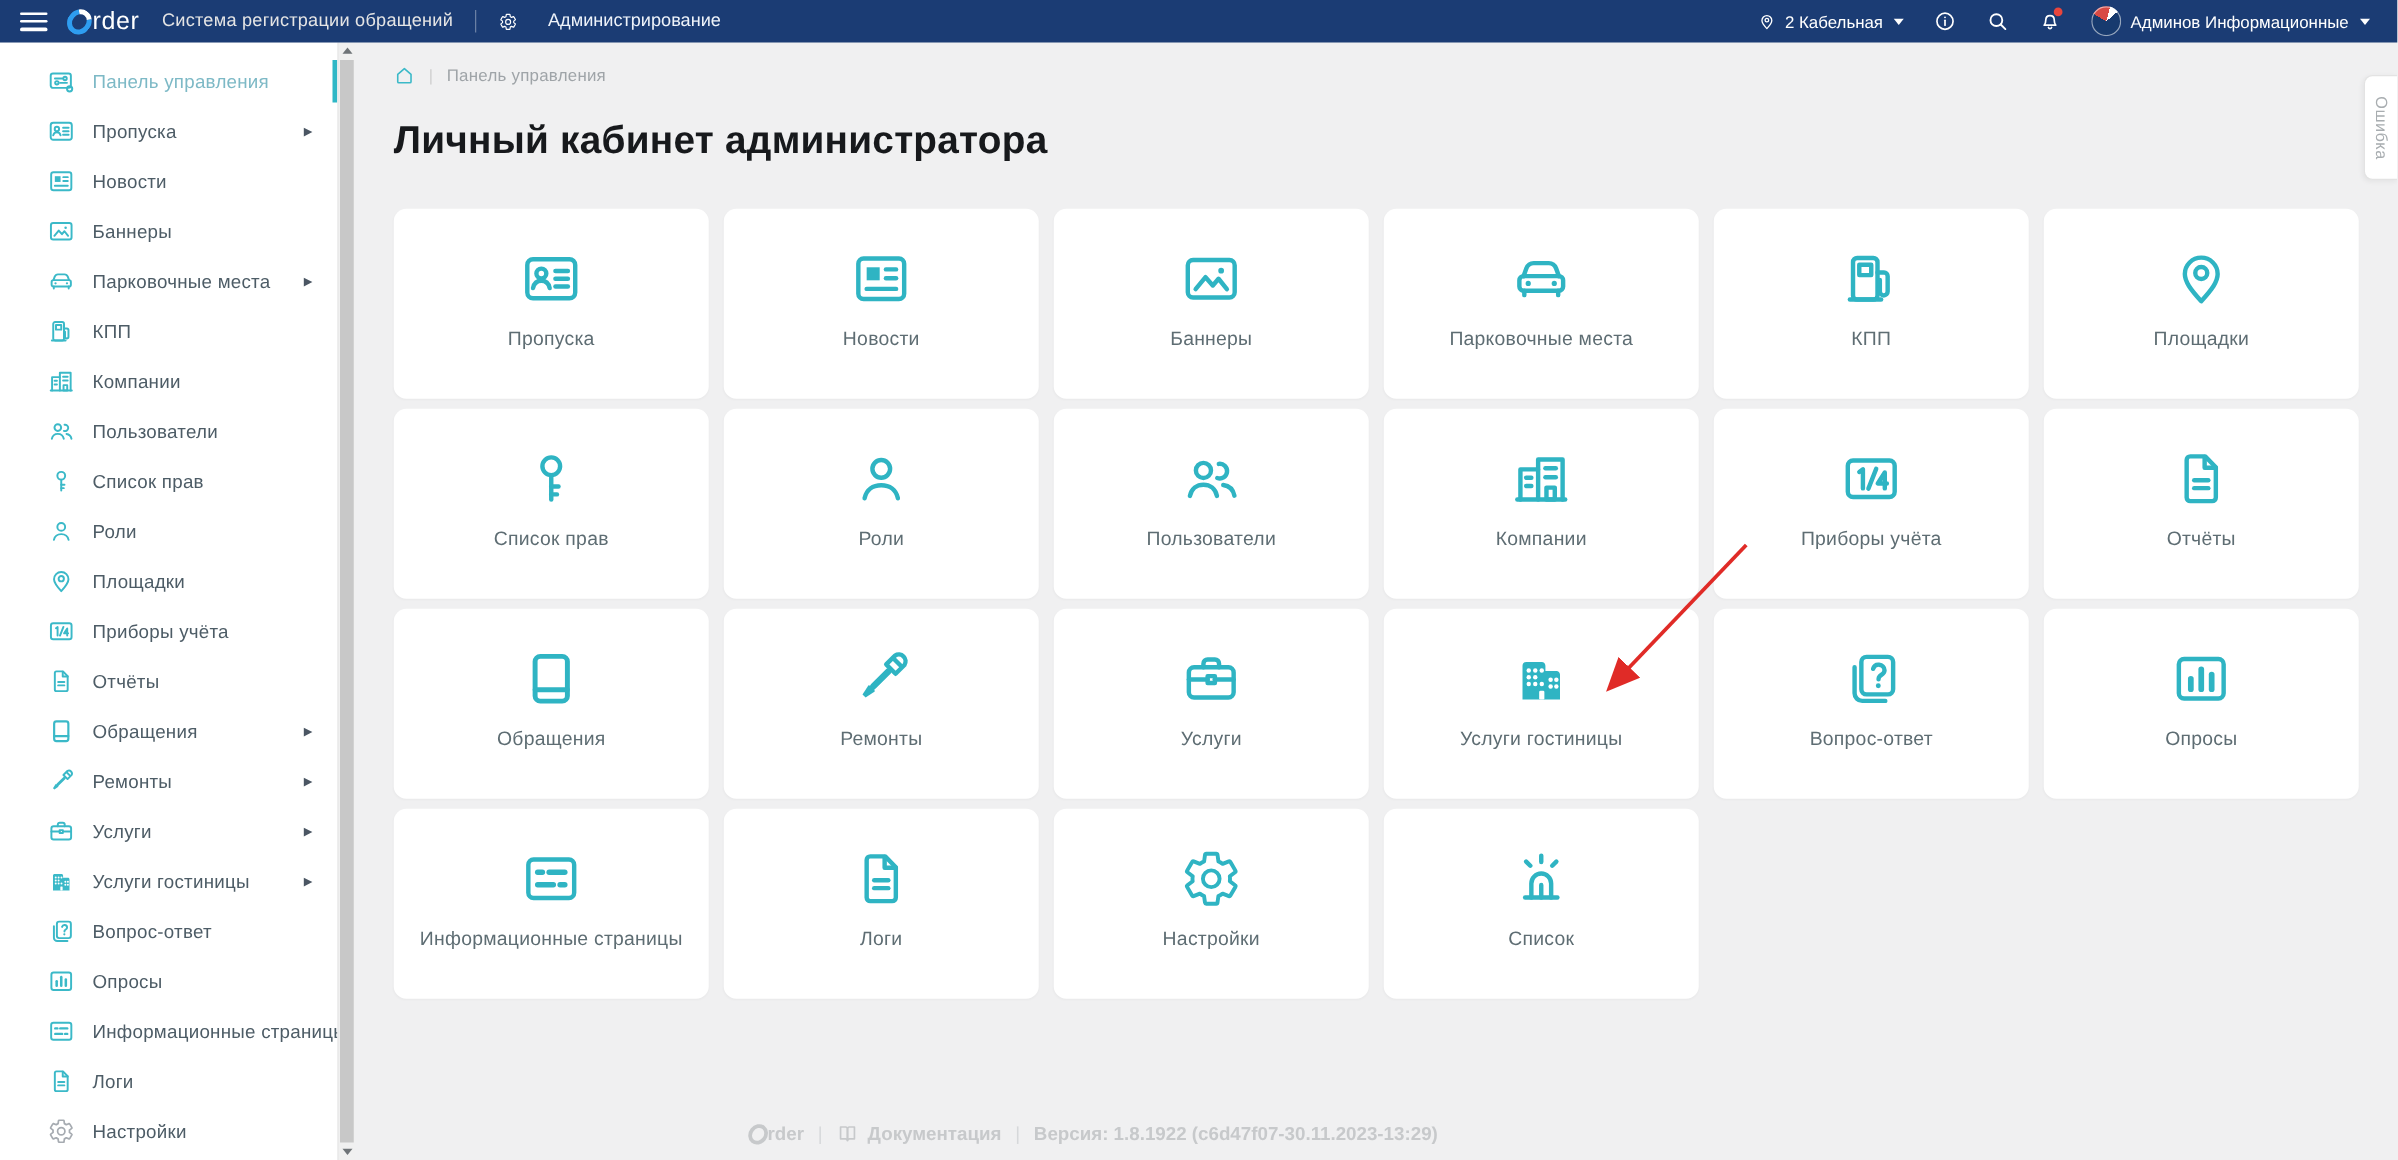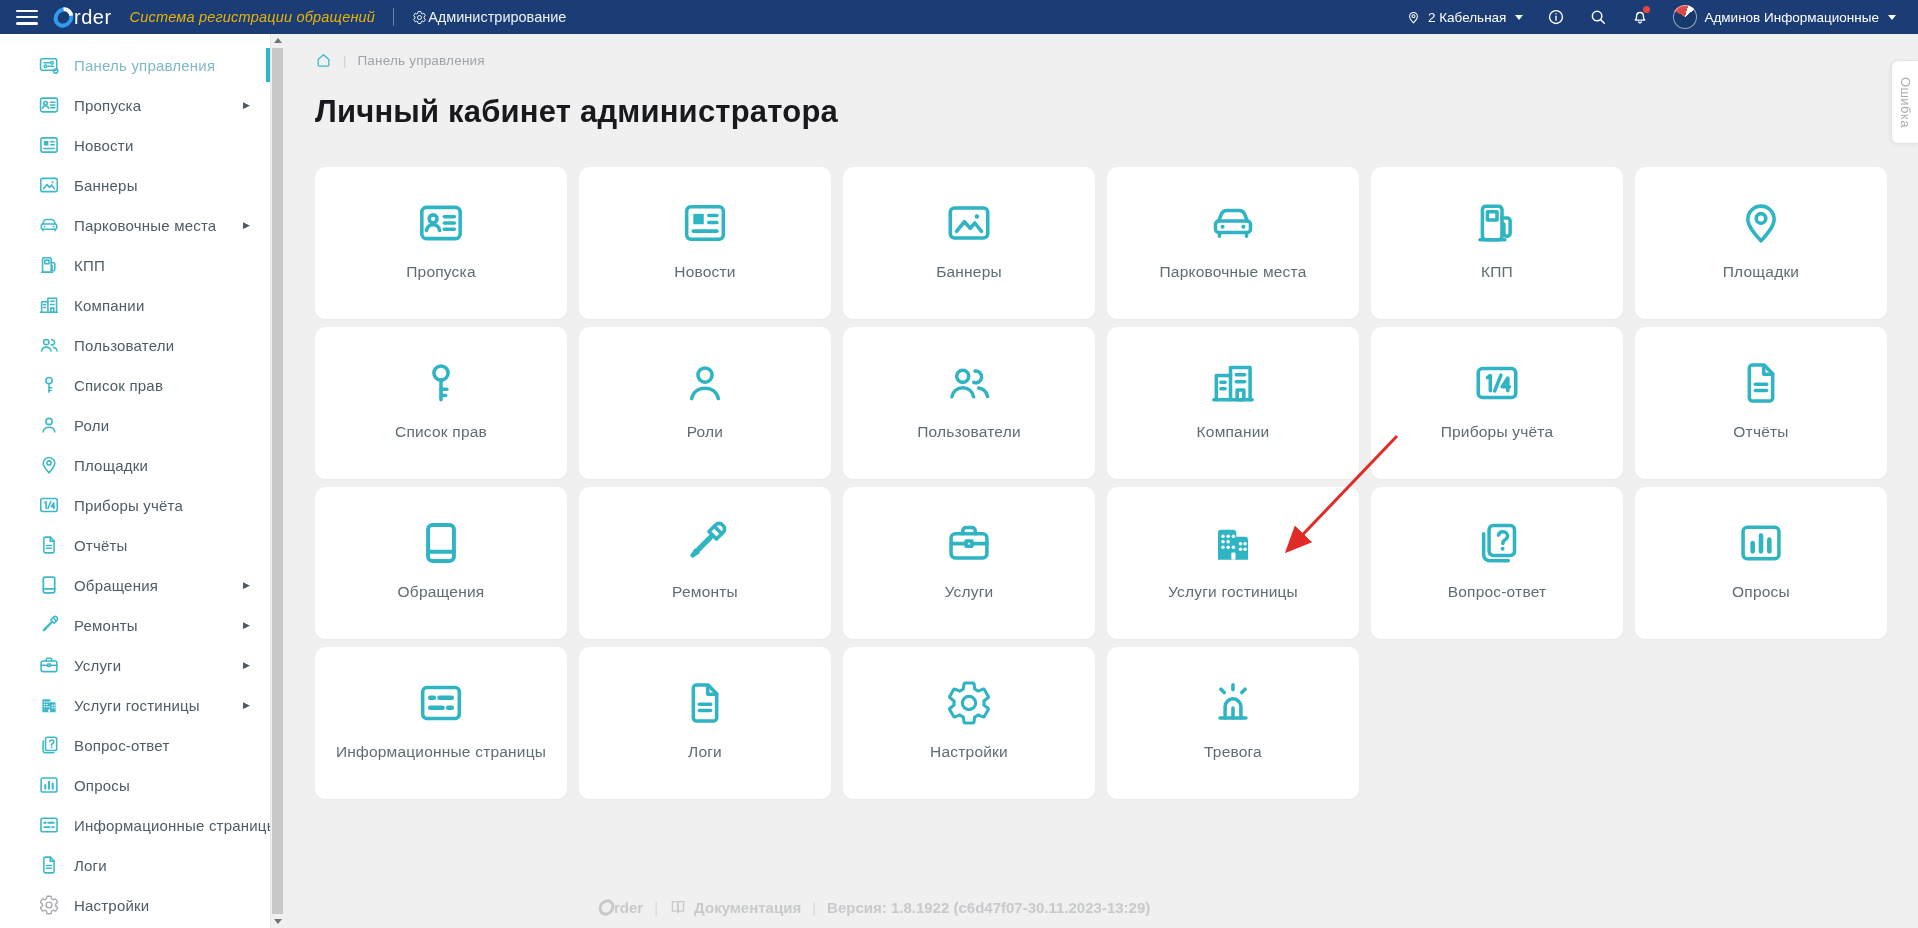--- a/index.html
+++ b/index.html
@@ -15,23 +15,23 @@
   }
   .hamburger{width:22px;height:15px;display:flex;flex-direction:column;justify-content:space-between;cursor:pointer;margin-right:16px;}
   .hamburger span{display:block;height:2.6px;background:#fff;border-radius:2px;}
   .logo{display:flex;align-items:center;cursor:pointer;}
   .logo-ring{
     width:11px;height:13px;border-radius:50%;
     border:4px solid #2e9df0;border-top-color:#ffffff;
     transform:rotate(38deg);display:inline-block;
   }
   .logo-text{font-size:20px;color:#fff;letter-spacing:.5px;margin-left:1px;font-weight:400;}
-  .app-title{font-size:14.5px;color:#eab308;margin-left:18px;letter-spacing:.2px;font-style:italic;}
+  .app-title{font-size:14.5px;color:#e5e5e5;margin-left:18px;letter-spacing:.2px;}
   .tb-divider{width:1px;height:18px;background:rgba(255,255,255,.35);margin:0 18px;}
-  .tb-section{display:flex;align-items:center;gap:1px;font-size:14.5px;color:#eef3fa;cursor:pointer;}
+  .tb-section{display:flex;align-items:center;gap:24px;font-size:14.5px;color:#eef3fa;cursor:pointer;}
   .tb-icon{width:18px;height:18px;color:#fff;}
   .tb-icon.small{width:15px;height:15px;}
   .tb-right{margin-left:auto;display:flex;align-items:center;gap:12px;}
   .tb-group{display:flex;align-items:center;gap:7px;cursor:pointer;padding:0 6px;text-align:center;}
   .tb-label{font-size:13.5px;color:#fff;}
   .caret{width:0;height:0;border-left:4.5px solid transparent;border-right:4.5px solid transparent;border-top:5px solid #fff;margin-left:2px;}
   .tb-btn{width:30px;height:30px;display:flex;align-items:center;justify-content:center;cursor:pointer;position:relative;}
   .bell-badge{position:absolute;top:4px;right:5px;width:7px;height:7px;border-radius:50%;background:#e8453c;}
   .avatar{
     width:24px;height:24px;border-radius:50%;cursor:pointer;
@@ -602,21 +602,21 @@
       <div class="card">
         <svg class="card-icon">
           <use href="#i-gear"></use>
         </svg>
         <div class="card-label">Настройки</div>
       </div>
       <div class="card">
         <svg class="card-icon">
           <use href="#i-alarm"></use>
         </svg>
-        <div class="card-label">Тревога</div>
+        <div class="card-label">Список</div>
       </div>
     </div>
   <div class="footer">
     <span class="f-logo">
       <span class="f-ring"></span>
         <span>rder</span>
     </span>
     <span class="f-sep">|</span>
     <span class="f-doc">
       <svg class="f-icon">

